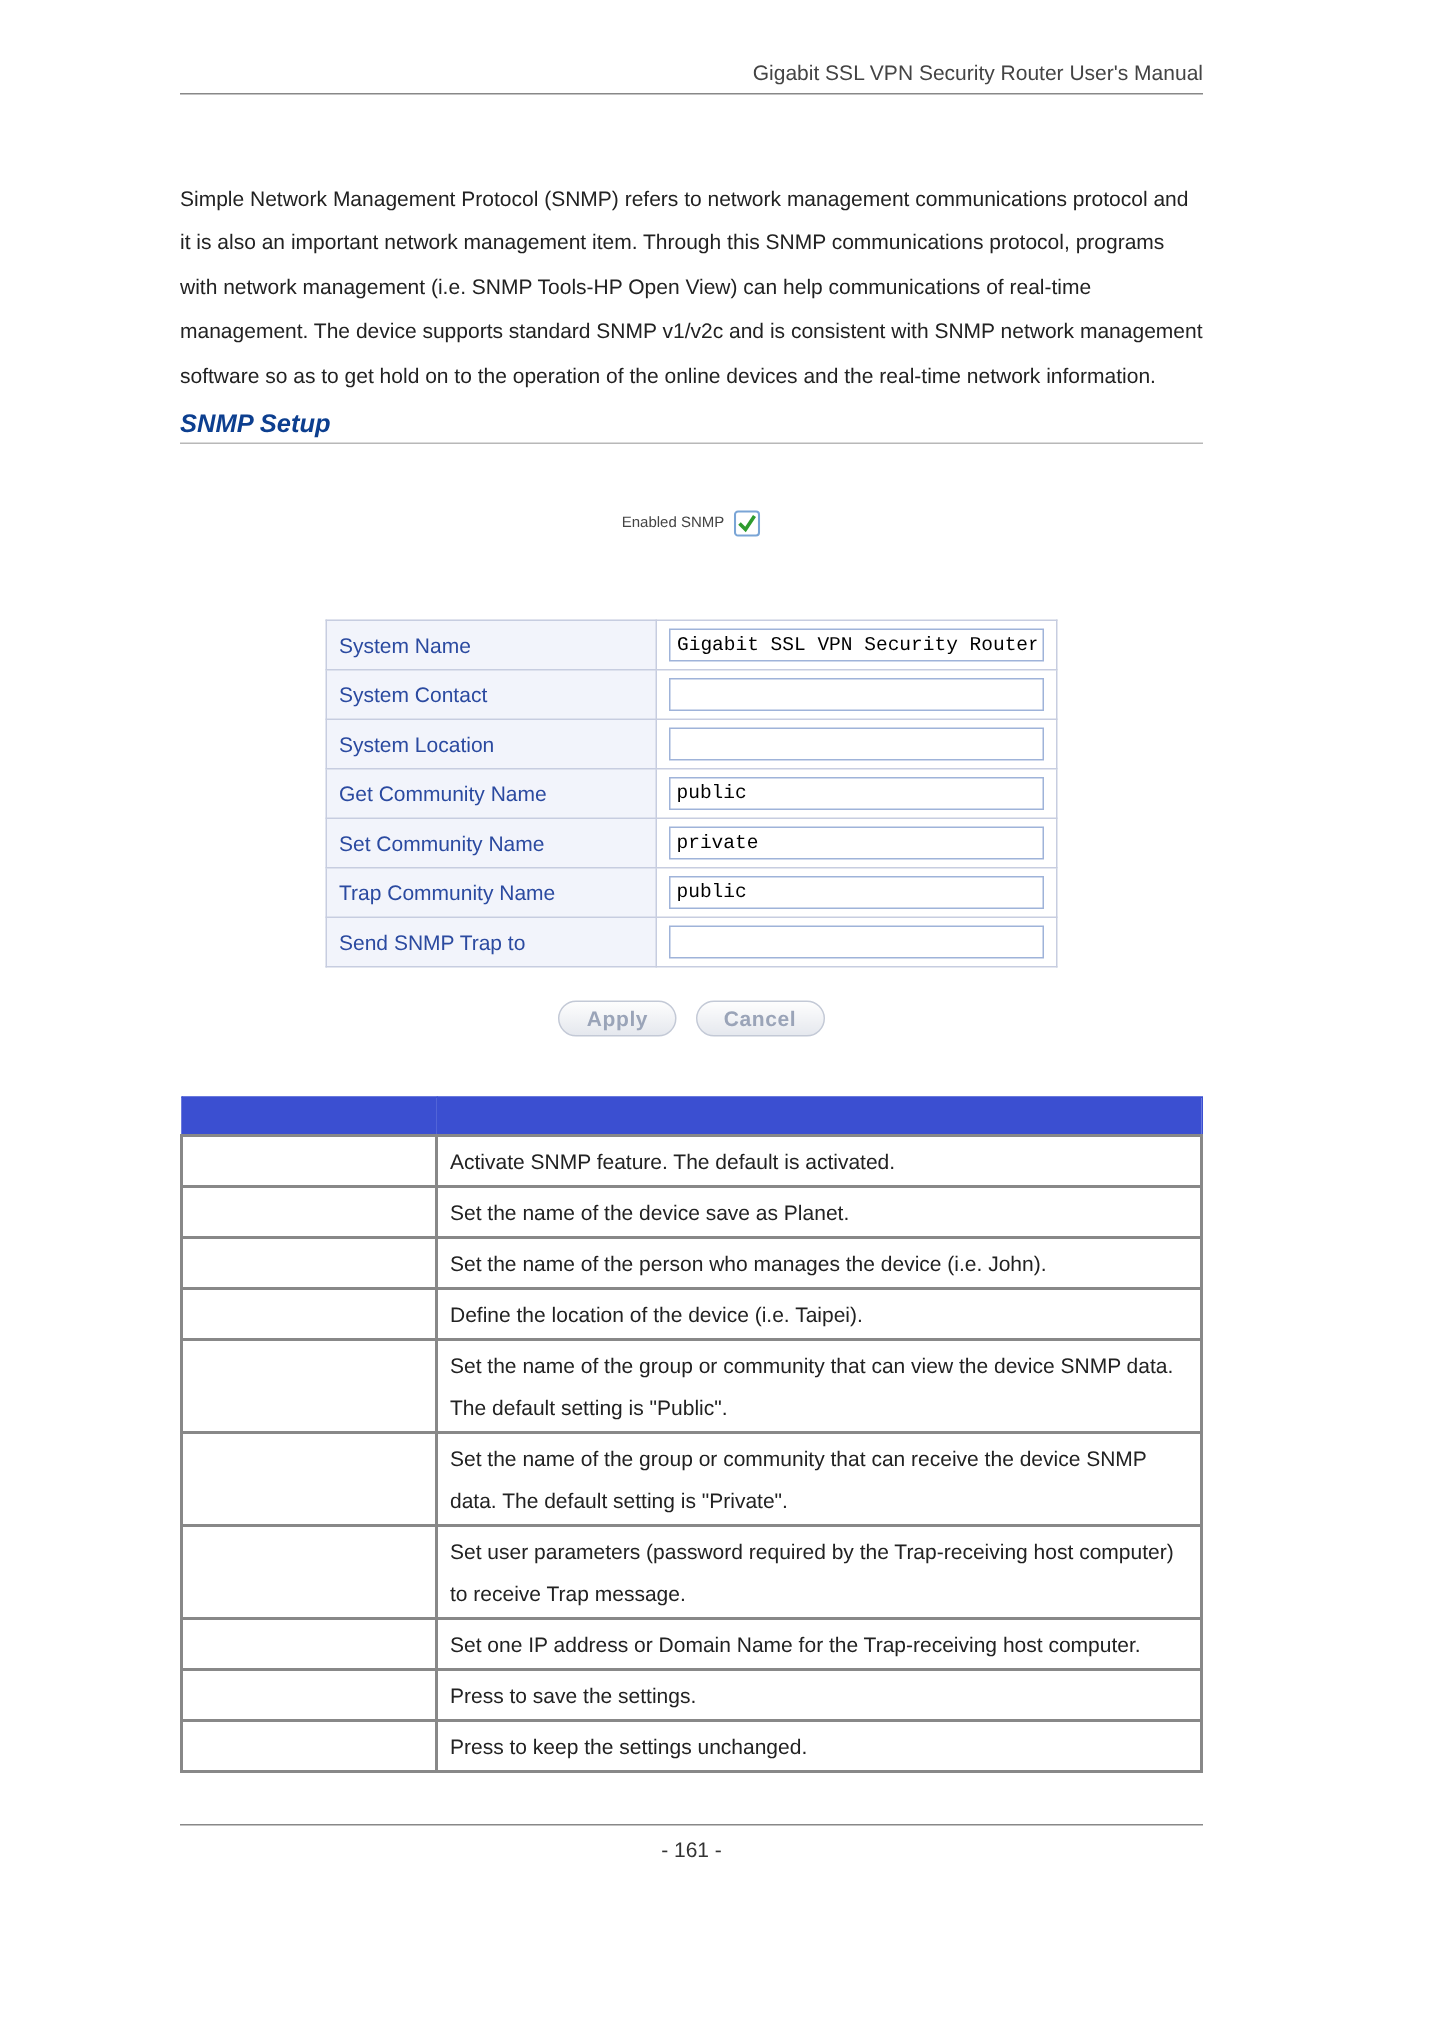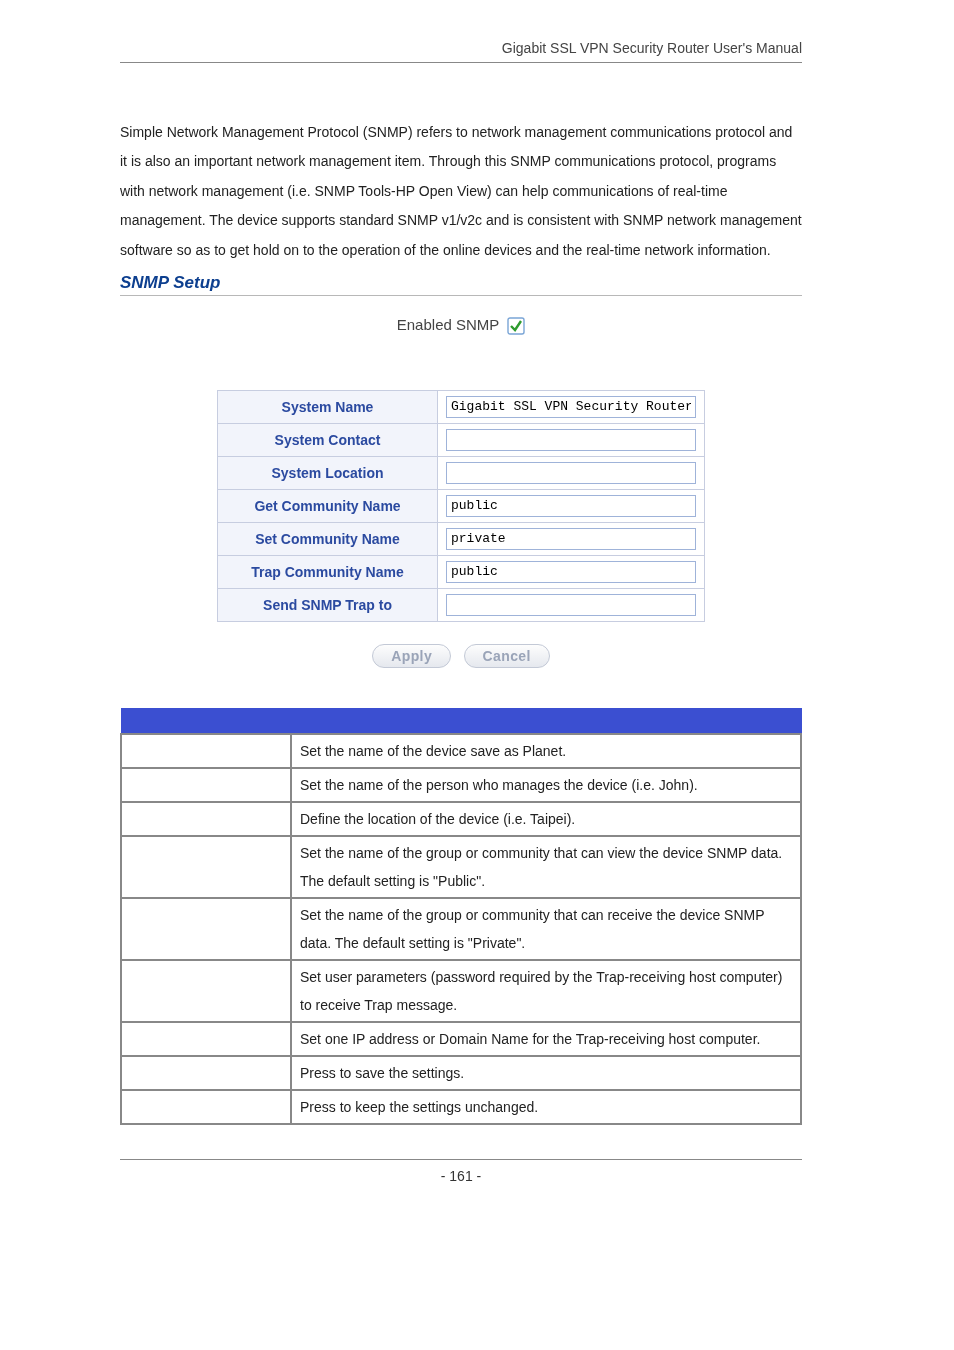--- a/index.html
+++ b/index.html
@@ -35,47 +35,47 @@
     padding-bottom: 2px;
     font-style: italic;
   }
   .title-rule {
     border: none;
     border-top: 1px solid #b8b8b8;
     margin: 0 0 20px 0;
   }
   .enabled-row {
     text-align: center;
-    margin-top: 20px;
+    margin-top: 44px;
     margin-bottom: 55px;
-    font-size: 15px;
+    font-size: 10px;
     color: #444;
   }
   .cb {
     display: inline-block;
     vertical-align: middle;
     margin-left: 4px;
   }
   .cb svg { display: block; }
   .snmp-table {
     margin: 0 auto;
     border-collapse: collapse;
     border: 1px solid #c7cde0;
   }
   .snmp-table td {
     border: 1px solid #c7cde0;
     padding: 5px 8px;
     vertical-align: middle;
   }
   .snmp-table td.label {
-    text-align: center;
+    text-align: left;
     background: #f2f4fb;
     color: #2b4aa0;
     font-size: 14px;
-    font-weight: bold;
+    font-weight: normal;
     width: 220px;
   }
   .snmp-table td.val {
     background: #fff;
     width: 260px;
   }
   .txt-in {
     width: 250px;
     font-family: "Courier New", monospace;
     font-size: 13px;
@@ -194,20 +194,24 @@
   <table class="desc-table">
     <thead>
       <tr>
           <th></th>
           <th></th>
         </tr>
     </thead>
     <tbody>
       <tr>
           <td class="k"></td>
+          <td>Activate SNMP feature. The default is activated.</td>
+        </tr>
+      <tr>
+          <td class="k"></td>
           <td>Set the name of the device save as Planet.</td>
         </tr>
       <tr>
           <td class="k"></td>
           <td>Set the name of the person who manages the device (i.e. John).</td>
         </tr>
       <tr>
           <td class="k"></td>
           <td>Define the location of the device (i.e. Taipei).</td>
         </tr>

